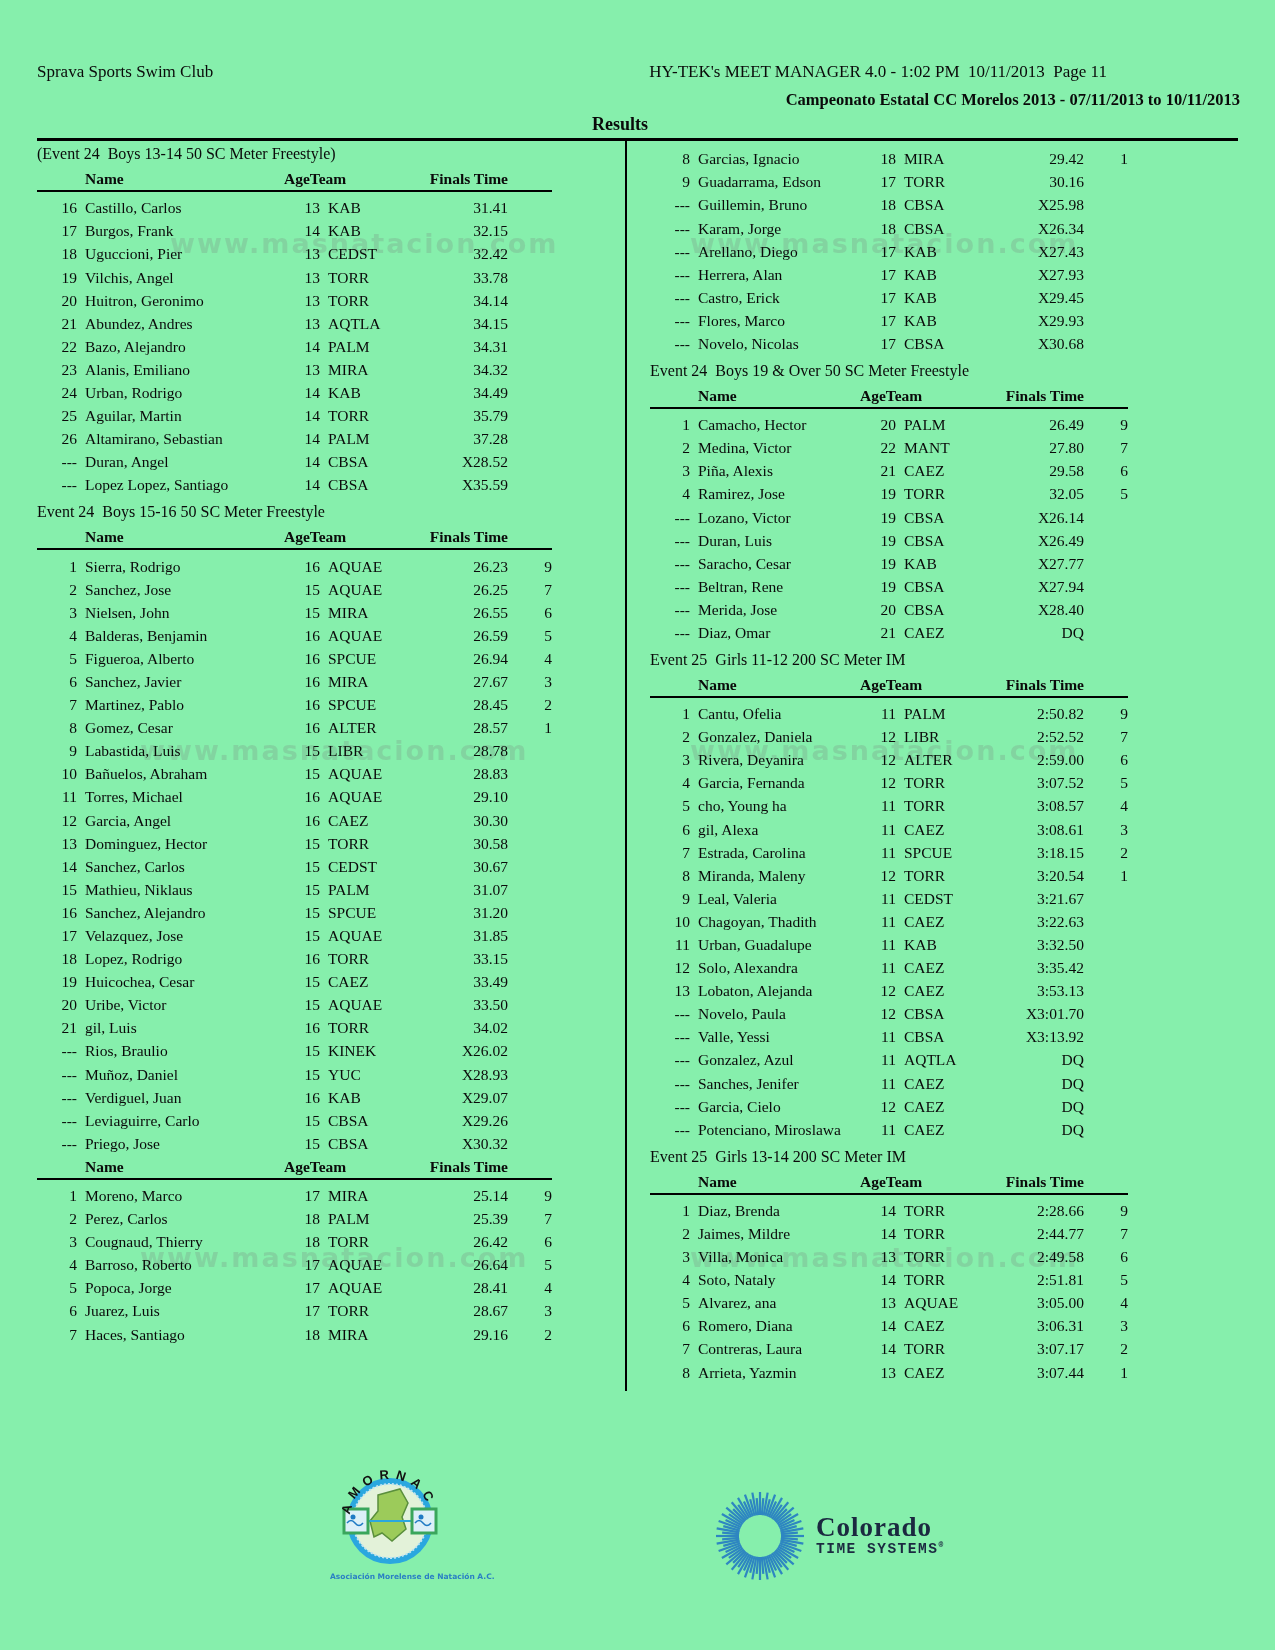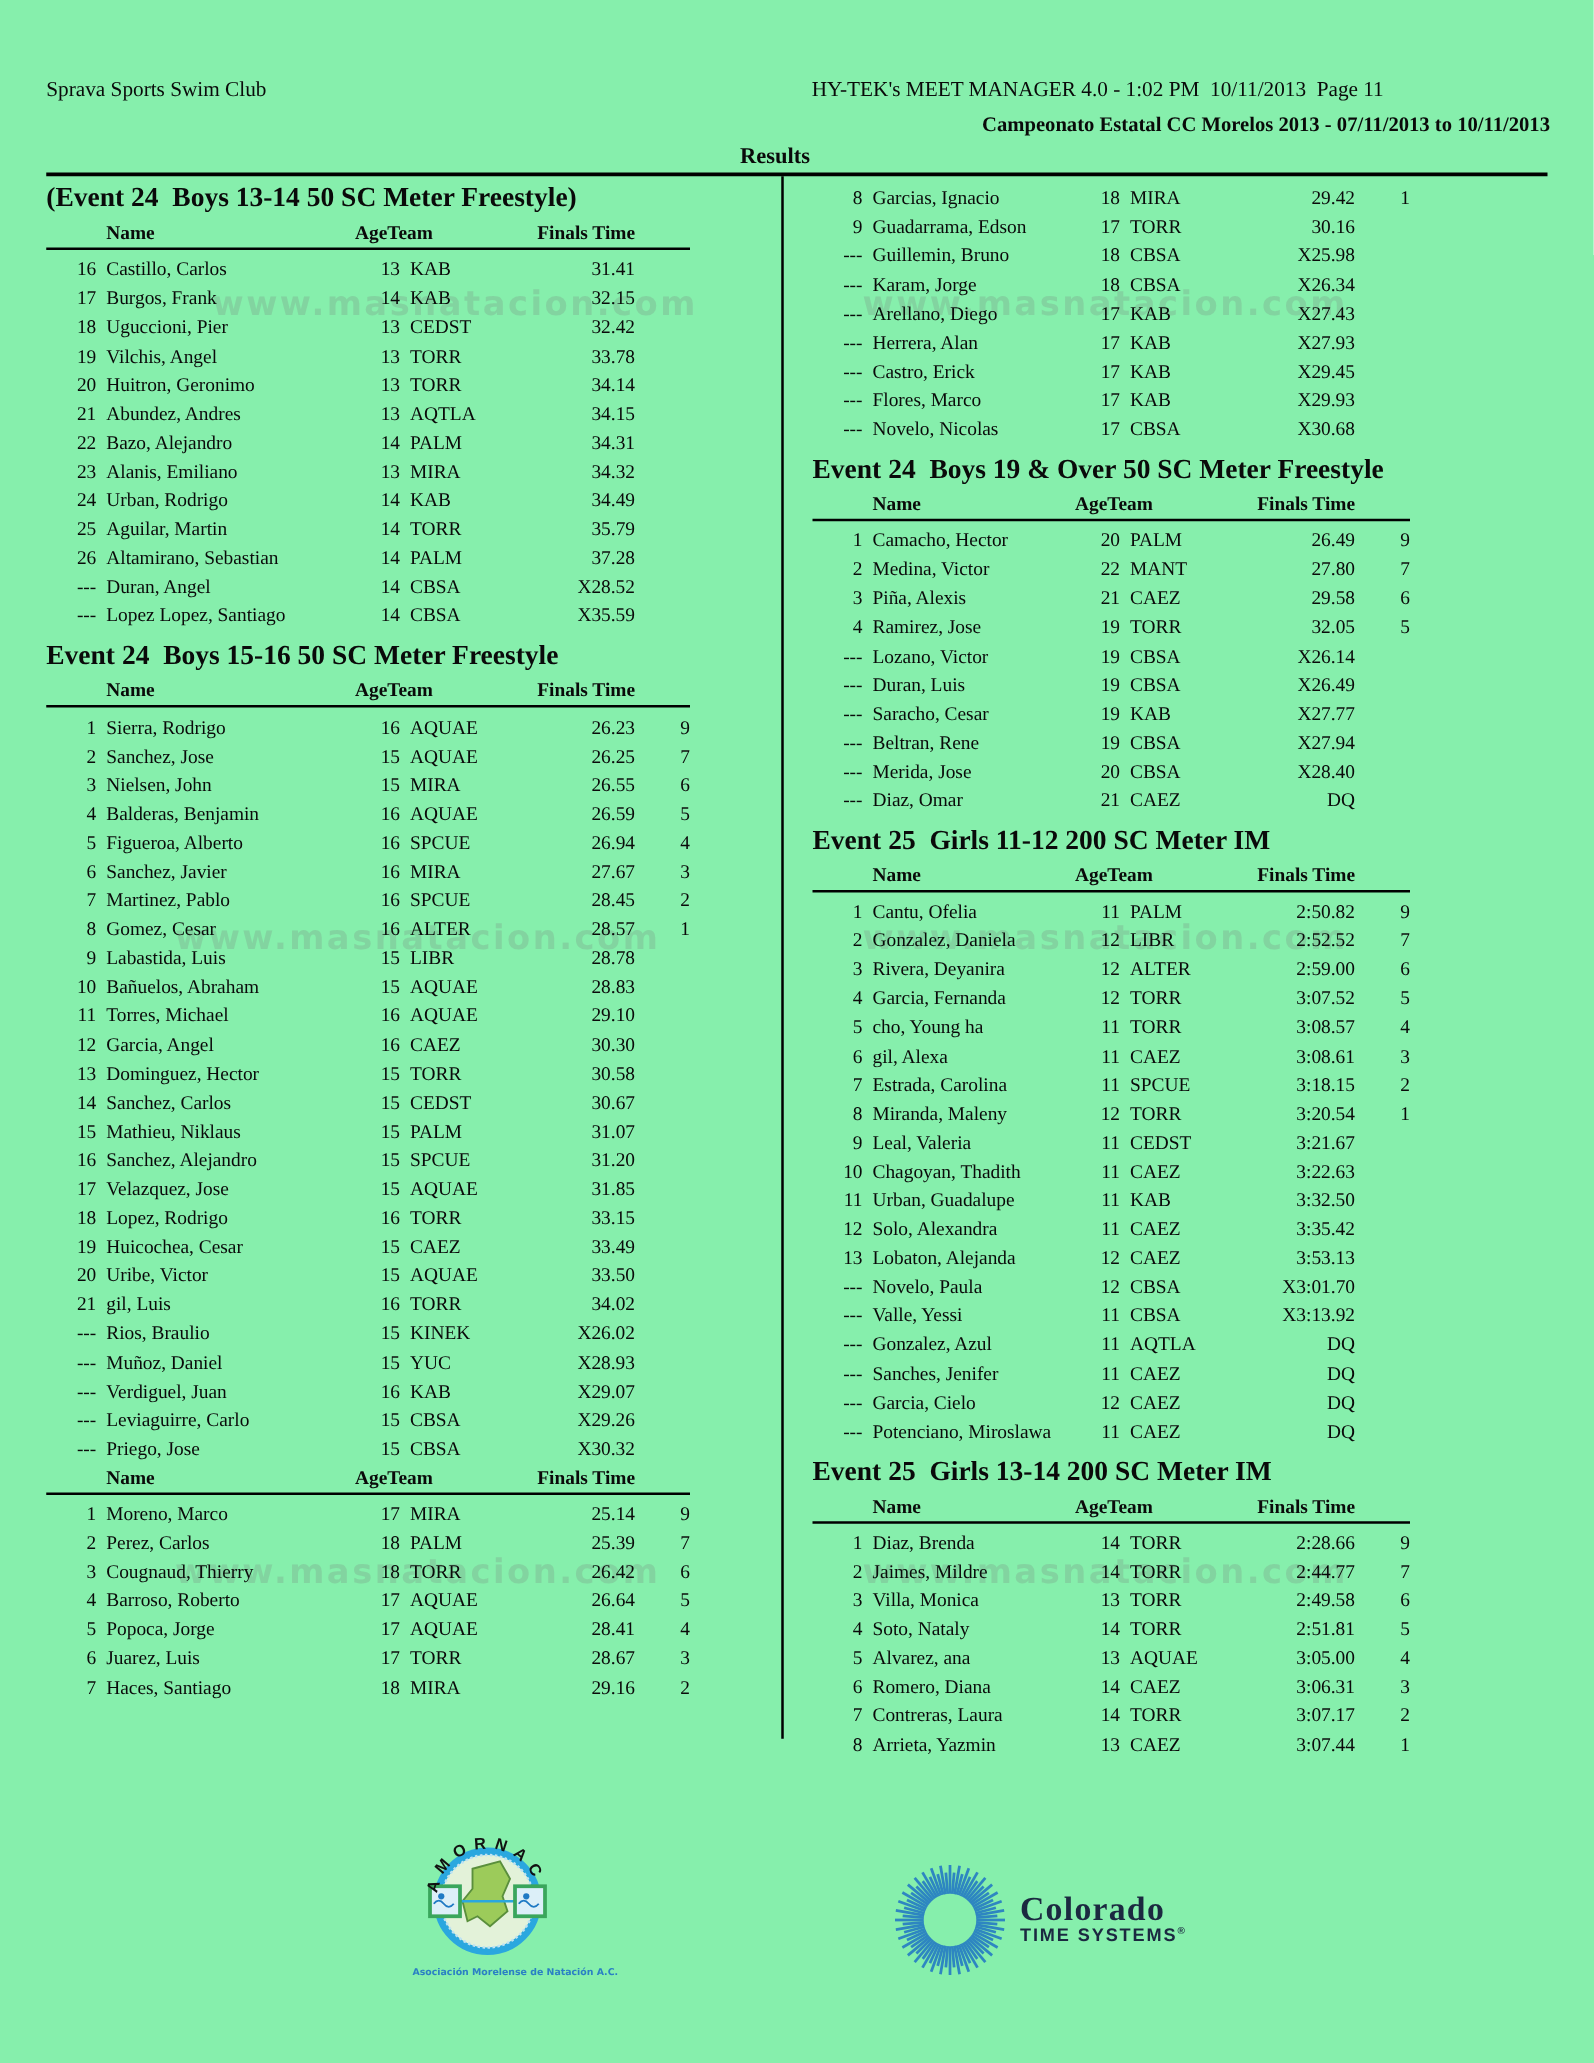--- a/index.html
+++ b/index.html
@@ -12,21 +12,21 @@
   .manager { position:absolute; right:168px; top:62px; font-size:17px; white-space:pre; }
   .meet-title { position:absolute; left:0; top:90px; width:1240px; text-align:right; font-weight:bold; font-size:16.5px; white-space:pre; }
   .results-label { position:absolute; left:0; top:114px; width:1240px; text-align:center; font-weight:bold; font-size:18px; }
   .top-rule { position:absolute; left:37px; top:138px; width:1201px; height:3px; background:#000; }
   .v-divider { position:absolute; left:625px; top:141px; width:2px; height:1250px; background:#000; }
 
   .col { position:absolute; top:145px; }
   .col-left  { left:37px;  width:515px; }
   .col-right { left:650px; width:478px; }
 
-  .event-title { font-weight:bold; font-size:22px; white-space:pre; margin:9px 0 2px 0; }
+  .event-title { font-weight:normal; font-size:16px; white-space:pre; margin:9px 0 2px 0; }
   .first .event-title { margin-top:0; }
   .thead { display:flex; font-weight:bold; font-size:15.5px; height:23px; align-items:flex-end; }
   .h-rank { width:40px; }
   .h-name { flex:1; padding-left:8px; }
   .h-ageteam { width:128px; }
   .h-time { width:96px; text-align:right; }
   .h-pts { width:44px; }
   .head-rule { height:0; border-top:2.5px solid #000; margin-top:2px; margin-bottom:2px; }
 
   .row { display:flex; height:23.1px; font-size:15.5px; align-items:flex-end; line-height:1.15; }
@@ -40,21 +40,21 @@
   .watermark {
     position:absolute; font-family:"DejaVu Sans", sans-serif; font-weight:bold;
     font-size:27px; letter-spacing:2px; color:rgba(120,120,120,0.22); white-space:nowrap;
   }
 
   .amornac-logo { position:absolute; left:330px; top:1455px; width:120px; text-align:center; }
   .amornac-sub { font-family:"DejaVu Sans", sans-serif; font-size:7.5px; color:#2a7fc4; font-weight:bold; margin-top:1px; white-space:nowrap; }
   .cts-logo { position:absolute; left:712px; top:1488px; display:flex; align-items:center; }
   .cts-text { margin-left:8px; color:#1b2940; }
   .cts-line1 { font-family:"Liberation Serif", serif; font-weight:bold; font-size:27px; line-height:0.95; letter-spacing:1px; }
-  .cts-line2 { font-family:Liberation Sans, sans-serif; font-weight:bold; font-size:14.5px; letter-spacing:1.5px; }
+  .cts-line2 { font-family:Liberation Mono, monospace; font-weight:bold; font-size:14.5px; letter-spacing:1.5px; }
   .cts-reg { font-size:8px; vertical-align:super; }
 </style>
 </head>
 <body>
 
 <div class="page">
 
   <div class="club">Sprava Sports Swim Club</div>
   <div class="manager">HY-TEK's MEET MANAGER 4.0 - 1:02 PM  10/11/2013  Page 11</div>
   <div class="meet-title">Campeonato Estatal CC Morelos 2013 - 07/11/2013 to 10/11/2013</div>

